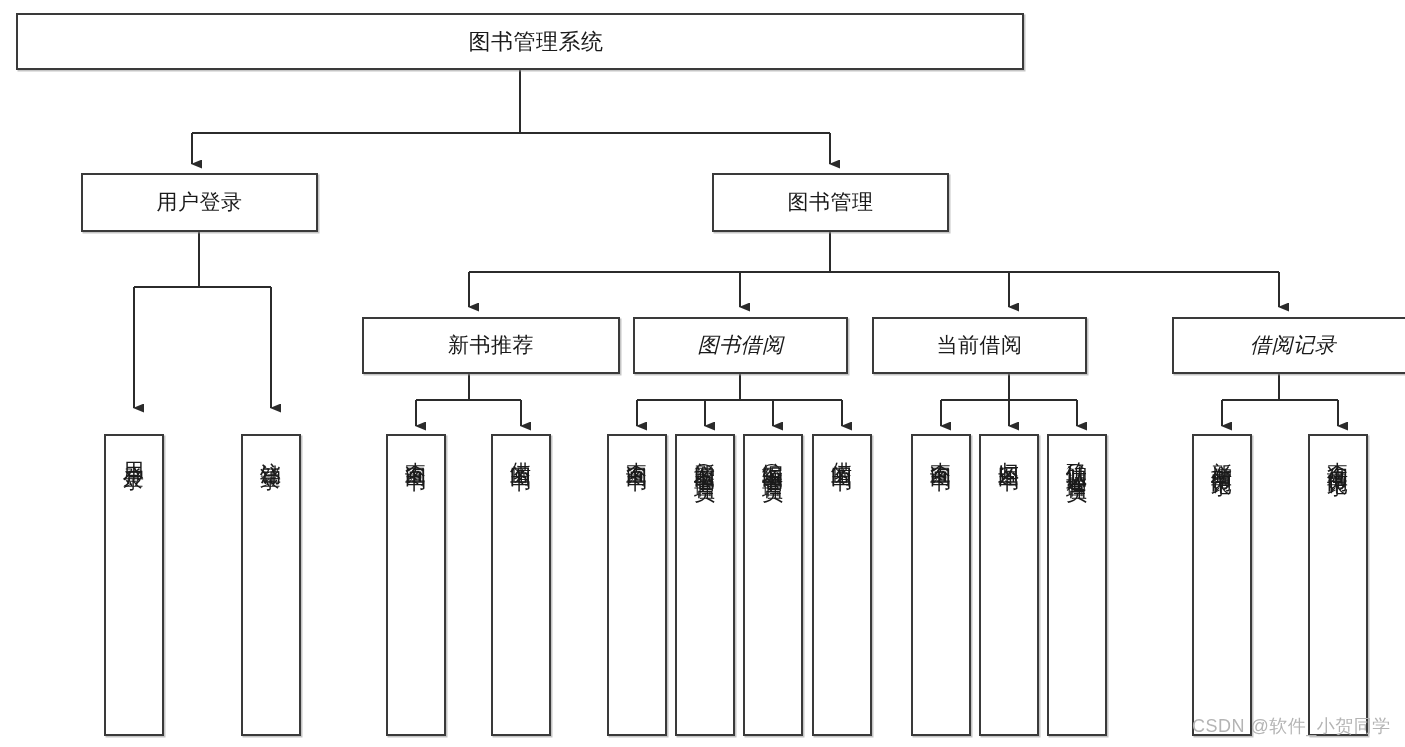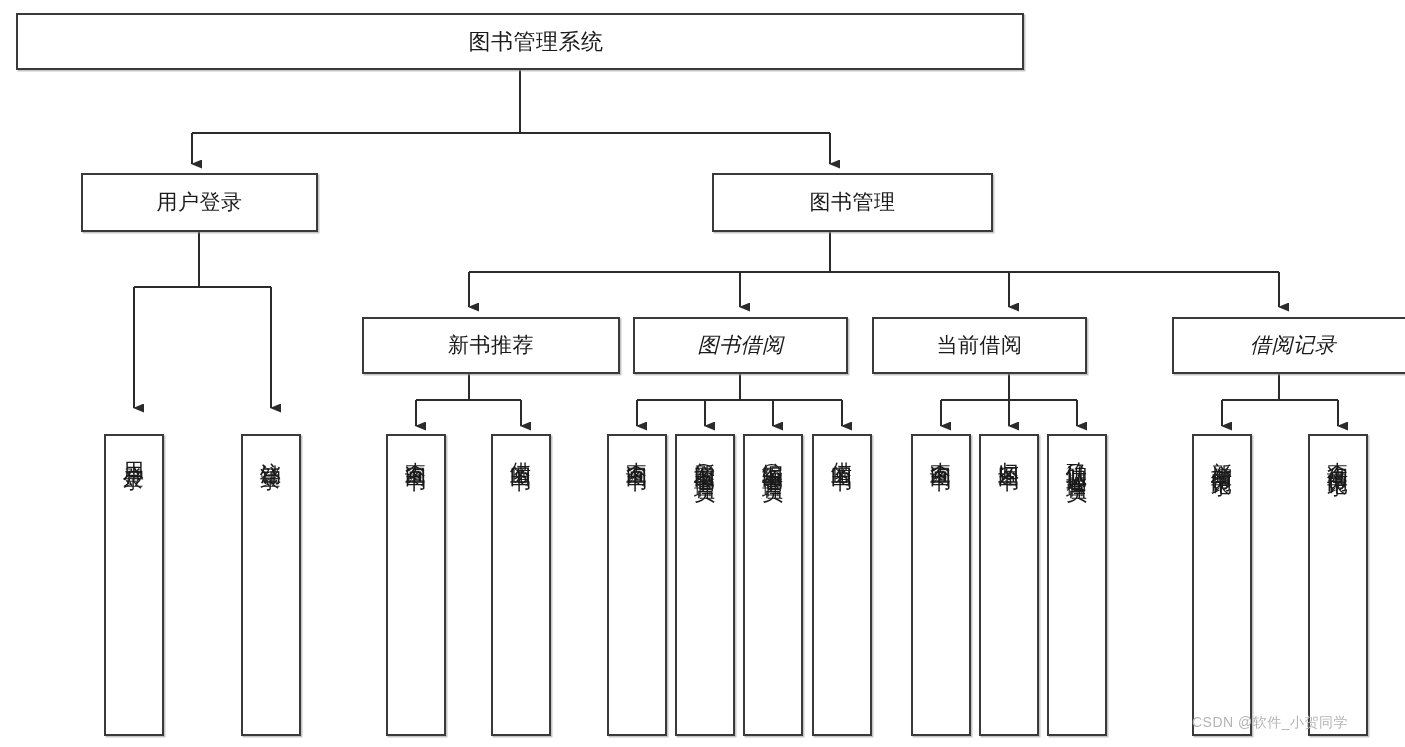--- a/index.html
+++ b/index.html
@@ -60,21 +60,21 @@
     writing-mode: vertical-rl;
     text-orientation: upright;
     font-size: 21px;
     line-height: 1.0;
     letter-spacing: 3px;
     white-space: nowrap;
     height: auto;
   }
   .watermark {
     position: absolute;
-    font-size: 14px;
+    font-size: 18px;
     color: #b4b4b4;
     white-space: nowrap;
     letter-spacing: 0.5px;
     user-select: none;
   }
 </style>
 </head>
 <body>
 
 <div id="diagram-root">
@@ -130,21 +130,21 @@
     </g>
   </svg>
 
   <div class="node horiz root" style="left:16px; top:13px; width:1008px; height:57px;padding-left:32px;">
     <span class="node-label">图书管理系统</span>
   </div>
 
   <div class="node horiz" style="left:81px; top:173px; width:237px; height:59px;">
     <span class="node-label">用户登录</span>
   </div>
-  <div class="node horiz" style="left:712px; top:173px; width:281px; height:59px;">
+  <div class="node horiz" style="left:712px; top:173px; width:237px; height:59px;">
     <span class="node-label">图书管理</span>
   </div>
 
   <div class="node horiz" style="left:362px; top:317px; width:258px; height:57px;">
     <span class="node-label">新书推荐</span>
   </div>
   <div class="node horiz" style="left:633px; top:317px; width:215px; height:57px;font-style:italic;">
     <span class="node-label">图书借阅</span>
   </div>
   <div class="node horiz" style="left:872px; top:317px; width:215px; height:57px;">

